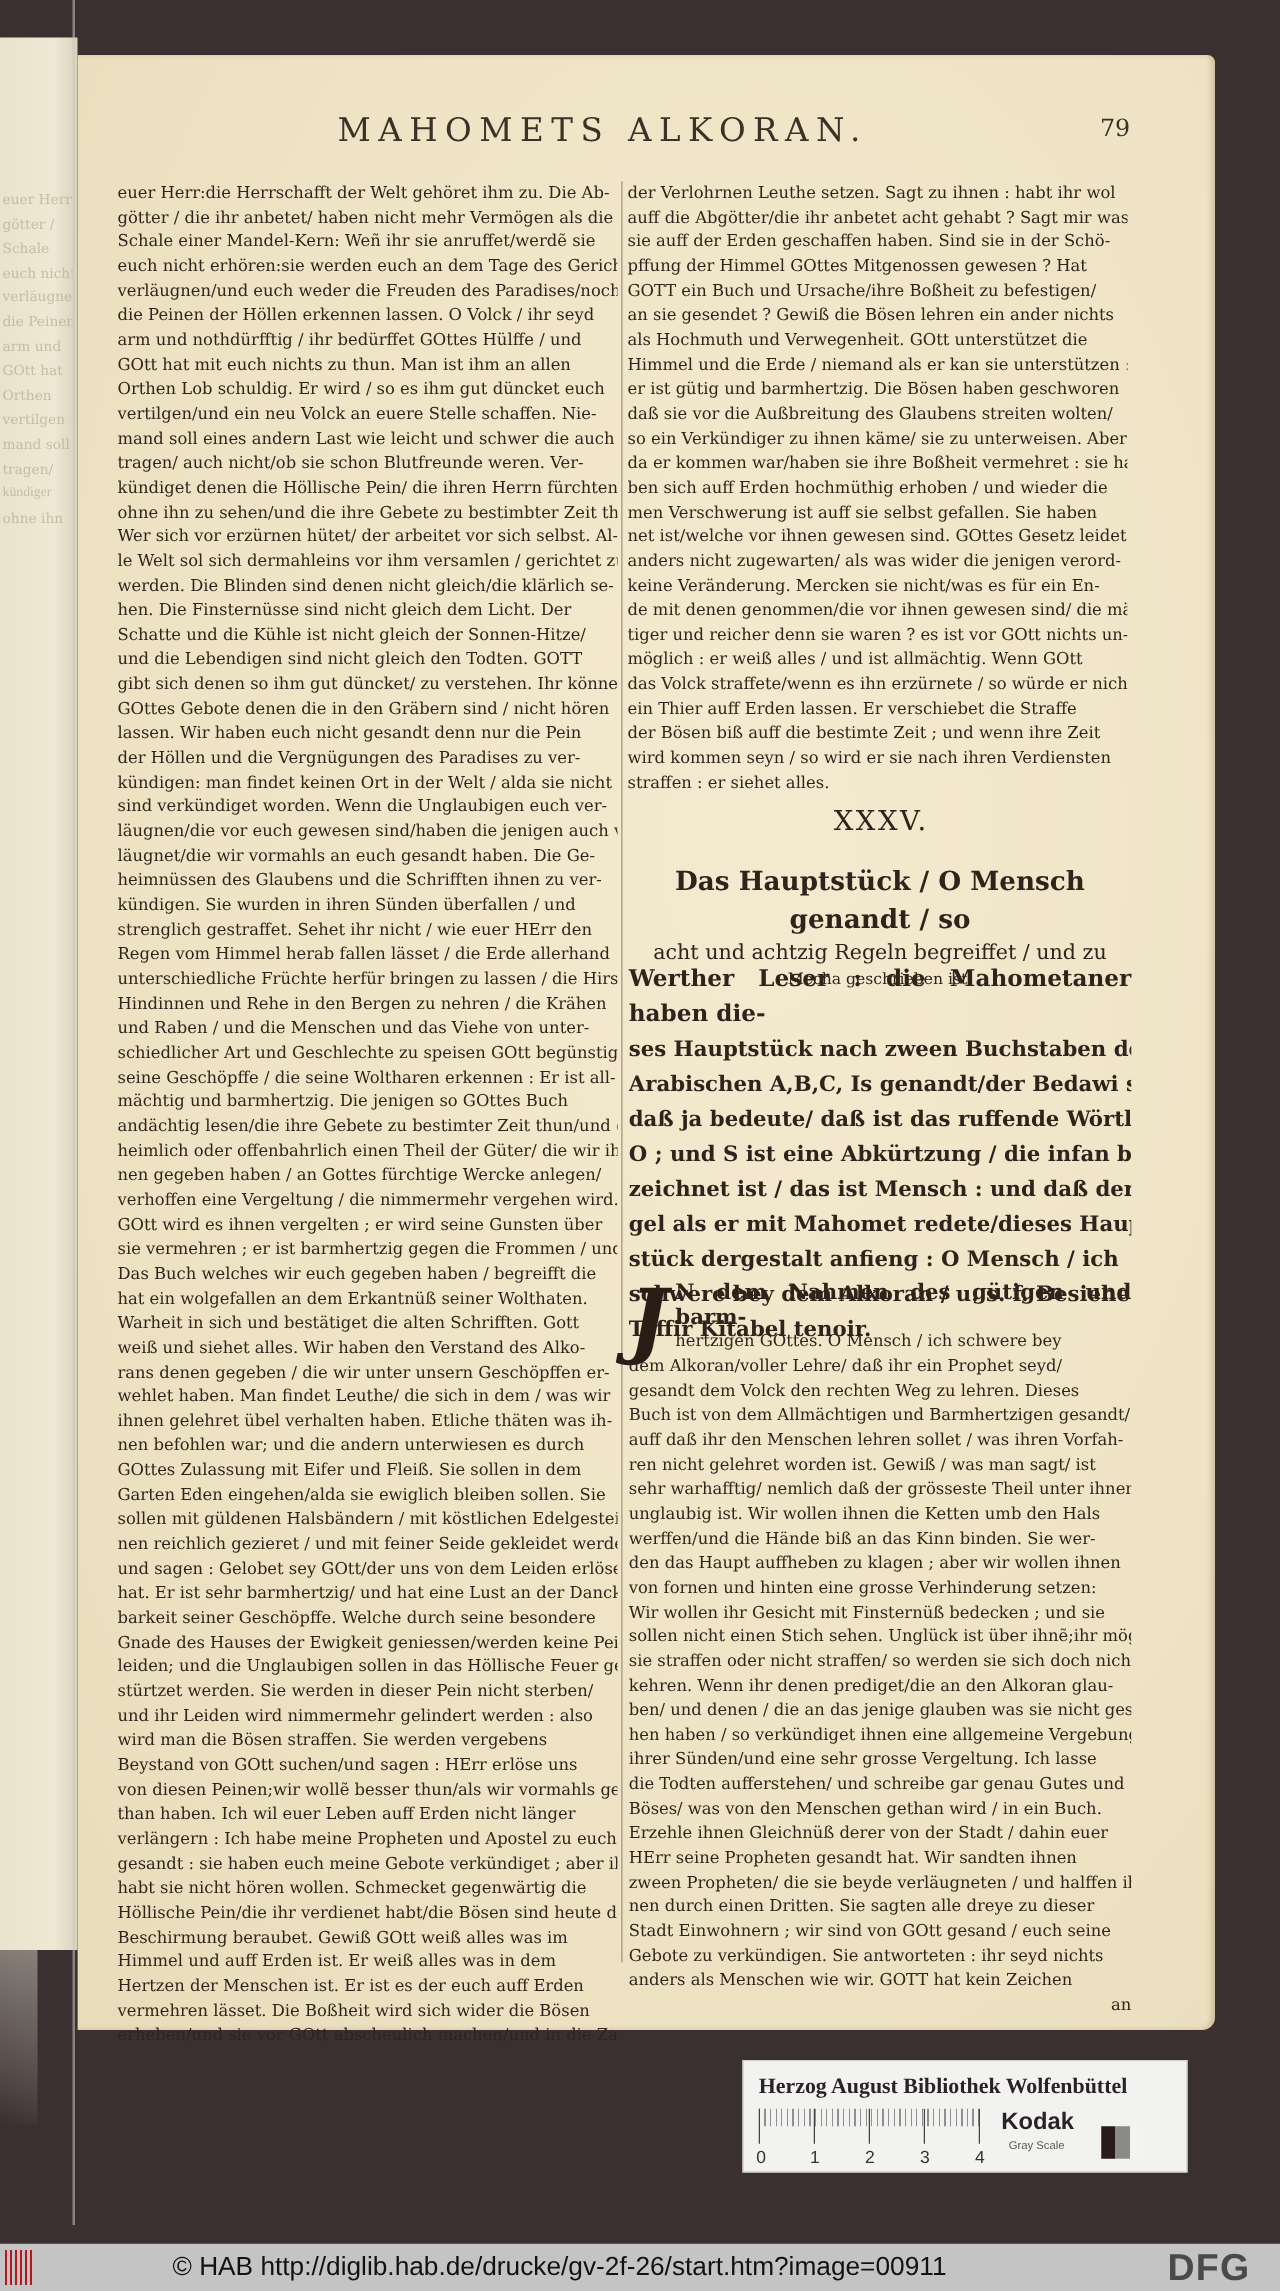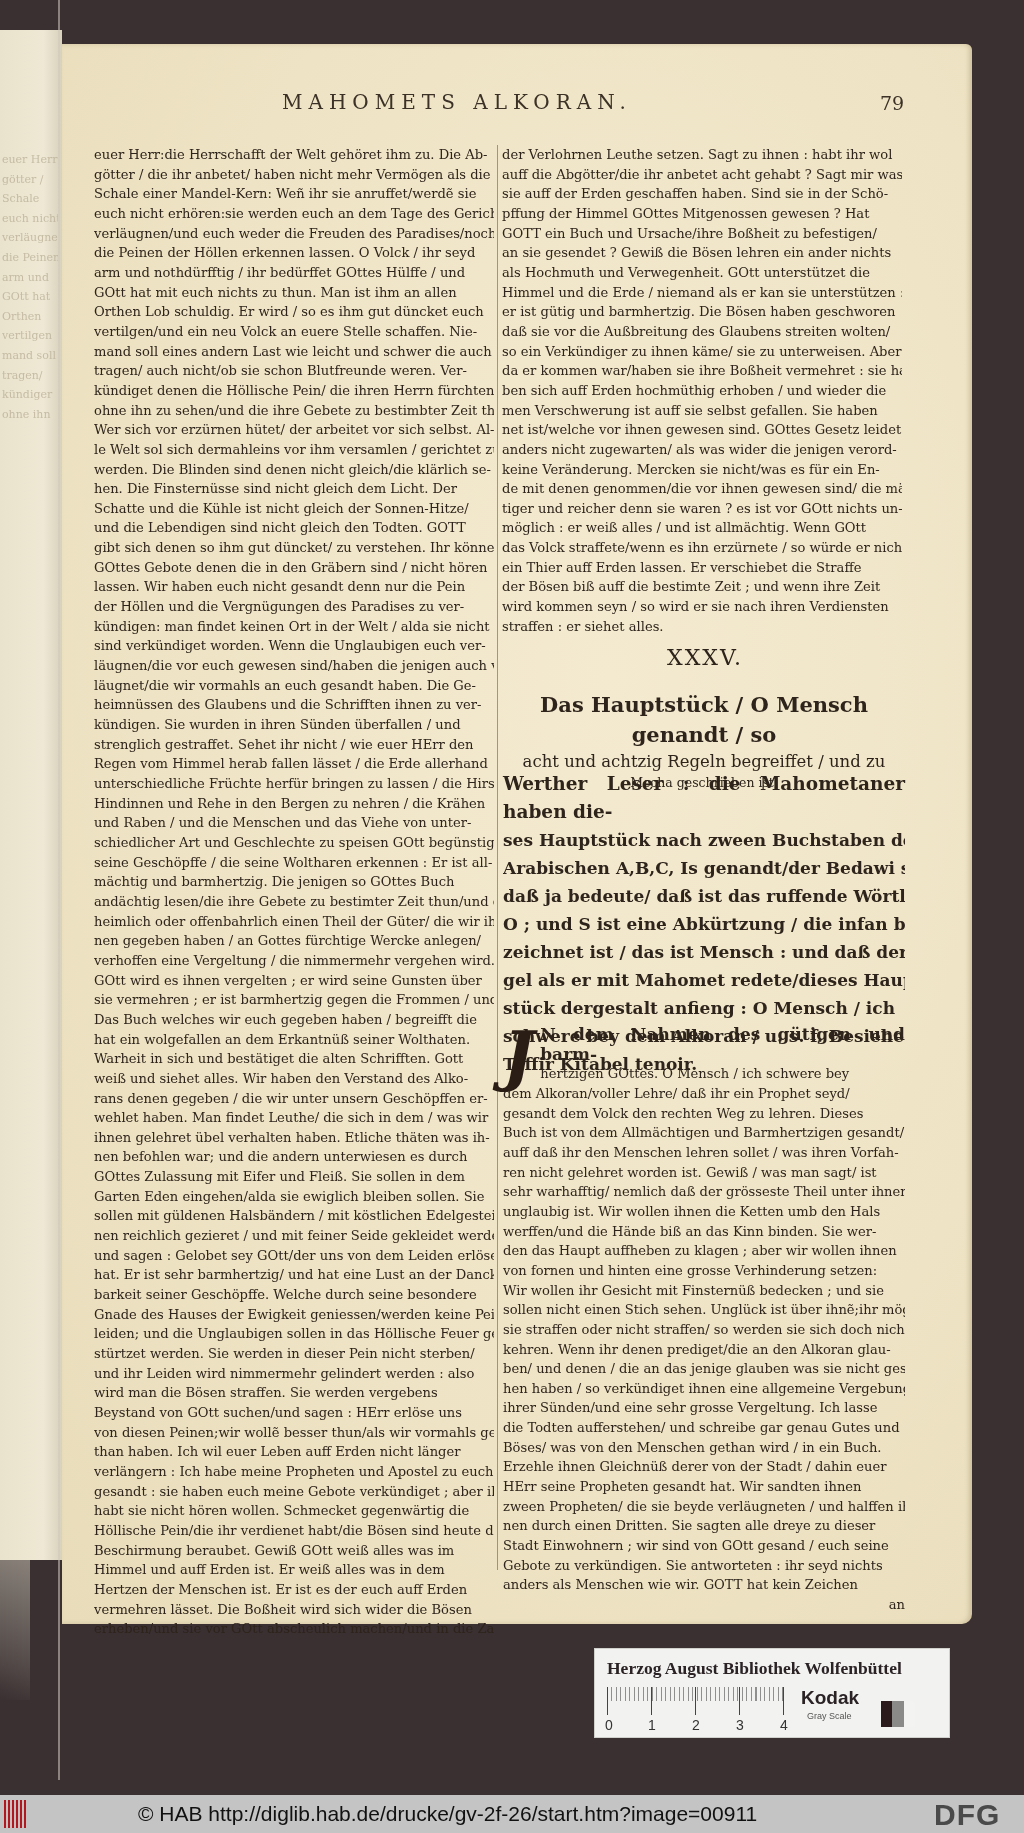--- a/index.html
+++ b/index.html
@@ -4,21 +4,21 @@
 <style>
   html,body{margin:0;padding:0;}
   body{width:1024px;height:1833px;background:#3a2f31;position:relative;overflow:hidden;font-family:"DejaVu Serif",serif;}
   .left-page{position:absolute;left:0;top:30px;width:62px;height:1530px;background:linear-gradient(90deg,#e9e2cc,#efe8d4 70%,#d8d1bc);}
   .left-page .ghost{position:absolute;left:2px;top:120px;width:56px;font-size:11px;line-height:19.6px;color:#b6ab92;opacity:.7;white-space:nowrap;overflow:hidden;}
   .sheen{position:absolute;left:0;top:1560px;width:30px;height:140px;background:linear-gradient(200deg,#9c958b,#5b5350 70%,transparent);opacity:.8;}
   .divider{position:absolute;left:58px;top:0;width:2px;height:1780px;background:#cfc9bd;opacity:.55;}
   .page{position:absolute;left:62px;top:44px;width:910px;height:1580px;background:#f0e6c9;
         background-image:radial-gradient(ellipse at 60% 40%,#f4ead0 0%,#eee3c4 60%,#e8dcba 100%);
         border-radius:0 6px 10px 0;box-shadow:inset -3px 0 4px rgba(120,100,60,.25);}
-  .running-head{position:absolute;left:282px;top:90px;font-size:20px;letter-spacing:6px;color:#3b3126;}
+  .running-head{position:absolute;left:270px;top:90px;font-size:26px;letter-spacing:6px;color:#3b3126;}
   .page-num{position:absolute;left:880px;top:92px;font-size:19px;color:#3b3126;}
   .col{position:absolute;font-family:"DejaVu Serif",serif;color:#2e241b;font-size:13.1px;line-height:19.65px;text-align:justify;}
   .col-left{left:94px;top:145px;width:400px;}
   .col-right{left:502px;top:145px;width:400px;}
   .rule{position:absolute;left:497px;top:145px;width:1px;height:1425px;background:#6e5f4b;opacity:.6;}
   .chapter-num{position:absolute;left:500px;top:645px;width:410px;text-align:center;font-size:22px;letter-spacing:2px;color:#2e241b;}
   .chapter-title{position:absolute;left:503px;top:690px;width:402px;text-align:center;color:#2e241b;}
   .chapter-title .t1{font-size:21px;font-weight:bold;line-height:30px;display:block;}
   .chapter-title .t2{font-size:16.5px;line-height:24px;display:block;}
   .chapter-title .t3{font-size:12.5px;line-height:18px;display:block;}
@@ -55,21 +55,21 @@
       <div style="white-space: nowrap; overflow: hidden;">Schale</div>
       <div style="white-space: nowrap; overflow: hidden;">euch nicht</div>
       <div style="white-space: nowrap; overflow: hidden;">verläugnen</div>
       <div style="white-space: nowrap; overflow: hidden;">die Peinen</div>
       <div style="white-space: nowrap; overflow: hidden;">arm und</div>
       <div style="white-space: nowrap; overflow: hidden;">GOtt hat</div>
       <div style="white-space: nowrap; overflow: hidden;">Orthen</div>
       <div style="white-space: nowrap; overflow: hidden;">vertilgen</div>
       <div style="white-space: nowrap; overflow: hidden;">mand soll</div>
       <div style="white-space: nowrap; overflow: hidden;">tragen/</div>
-      <div style="white-space: nowrap; overflow: hidden;">kündiger</div>
+      <div style="white-space: nowrap; overflow: hidden; font-family: Liberation Serif, serif;">kündiger</div>
       <div style="white-space: nowrap; overflow: hidden;">ohne ihn</div>
     </div>
 </div>
 <div class="sheen"></div>
 <div class="divider"></div>
 
 <div class="page"></div>
 
 <div class="running-head">MAHOMETS ALKORAN.</div>
 <div class="page-num">79</div>

